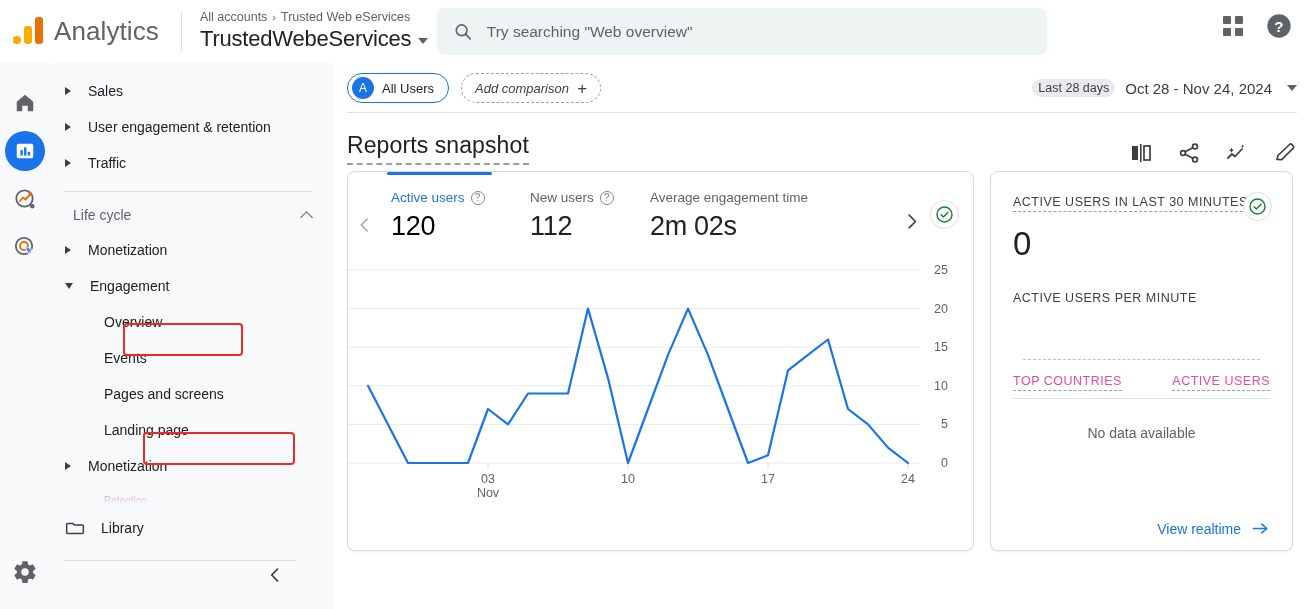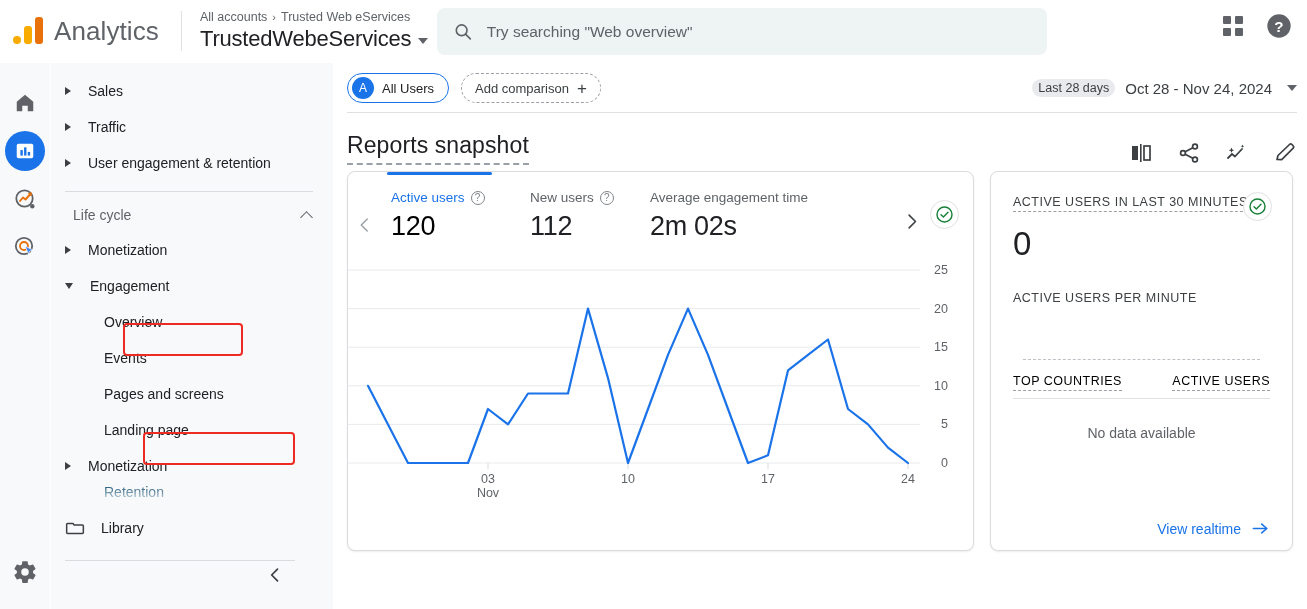--- a/index.html
+++ b/index.html
@@ -88,22 +88,22 @@
     height: 34px; padding: 0 22px 0 22px; font-size: 14px; color: #5f6368; cursor: pointer;
   }
   .chev-up {
     width: 9px; height: 9px; border-left: 1.6px solid #5f6368; border-top: 1.6px solid #5f6368;
     transform: rotate(45deg); margin-bottom: -4px;
   }
   .hl-box { outline: 2px solid #ee2b22; border-radius: 2px; }
   .hl-eng { position: absolute; left: 74px; top: 262px; width: 116px; height: 29px; pointer-events: none; }
   .hl-pages { position: absolute; left: 94px; top: 371px; width: 148px; height: 29px; pointer-events: none; }
   .retention-fade {
-    padding-left: 53px; font-size: 14px; color: #0c4a6e; height: 22px;
-    display: flex; align-items: flex-start; overflow: hidden;
+    padding-left: 53px; font-size: 10px; color: #a21caf; height: 22px;
+    display: flex; align-items: flex-end; overflow: hidden;
     -webkit-mask-image: linear-gradient(to bottom, rgba(0,0,0,1) 0%, rgba(0,0,0,0) 92%);
     mask-image: linear-gradient(to bottom, rgba(0,0,0,1) 0%, rgba(0,0,0,0) 92%);
   }
   .lib-item { display: flex; align-items: center; height: 36px; padding-left: 14px; font-size: 14px; cursor: pointer; margin-top: 4px; }
   .lib-item svg { margin-right: 16px; }
   .side-div2 { height: 1px; background: #dadce0; margin: 14px 38px 0 14px; }
   .collapse-btn { position: absolute; right: 48px; bottom: 20px; cursor: pointer; }
 
   
   .main { position: absolute; left: 333px; top: 63px; width: 974px; height: 546px; background: #fff; }
@@ -113,21 +113,21 @@
     border: 1px solid #1a73e8; border-radius: 16px; background: #fff; cursor: pointer;
   }
   .chip-avatar {
     width: 22px; height: 22px; border-radius: 50%; background: #1a73e8; color: #fff;
     font-size: 12px; display: flex; align-items: center; justify-content: center; font-weight: 500;
   }
   .chip-users span.lbl { font-size: 13px; color: #202124; }
   .chip-add {
     display: flex; align-items: center; gap: 8px; height: 30px; padding: 0 13px;
     border: 1px dashed #9aa0a6; border-radius: 16px; font-size: 13px; color: #3c4043;
-    margin-left: 12px; cursor: pointer;
+    margin-left: 12px; cursor: pointer; font-style: italic;
   }
   .plus-ic { font-size: 17px; line-height: 1; color: #3c4043; font-weight: 300; }
   .daterange { position: absolute; right: 10px; display: flex; align-items: center; gap: 10px; cursor: pointer; }
   .pill-28 { background: #e8eaed; border-radius: 9px; font-size: 12.5px; color: #3c4043; padding: 2px 6px; }
   .dr-text { font-size: 15px; color: #3c4043; }
   .bar-div { position: absolute; left: 14px; right: 10px; bottom: 0; height: 1px; background: #e0e0e0; }
 
   .title-row { display: flex; align-items: flex-end; height: 52px; padding-left: 14px; position: relative; }
   .page-title {
     font-size: 23px; color: #202124; letter-spacing: .1px;
@@ -174,21 +174,21 @@
   .rt-label {
     font-size: 12.5px; color: #3c4043; letter-spacing: .5px; font-weight: 500;
     border-bottom: 1.5px dashed #9aa0a6; display: inline-block; padding-bottom: 2px; cursor: pointer;
   }
   .rt-big { font-size: 33px; color: #202124; margin-top: 13px; letter-spacing: -.5px; }
   .rt-sub { font-size: 12.5px; color: #3c4043; letter-spacing: .5px; font-weight: 500; margin-top: 28px; }
   .rt-check { position: absolute; right: 20px; top: 20px; width: 29px; height: 29px; border-radius: 50%; border: 1px solid #e0e0e0; background: #fff; display: flex; align-items: center; justify-content: center; }
   .rt-dash-div { border-top: 1.5px dashed #bdc1c6; margin: 54px 10px 0 10px; }
   .rt-cols { display: flex; justify-content: space-between; margin-top: 14px; }
   .rt-col {
-    font-size: 12.5px; color: #000000; letter-spacing: .5px; font-weight: 500;
+    font-size: 12.5px; color: #ec4899; letter-spacing: .5px; font-weight: 500;
     border-bottom: 1.5px dashed #9aa0a6; padding-bottom: 2px; cursor: pointer;
   }
   .rt-solid-div { border-top: 1px solid #e0e0e0; margin-top: 7px; }
   .rt-nodata { text-align: center; font-size: 14px; color: #5f6368; margin-top: 26px; }
   .rt-view {
     position: absolute; right: 22px; bottom: 12px; display: flex; align-items: center; gap: 10px;
     color: #1a73e8; font-size: 14px; cursor: pointer; font-weight: 500;
   }
 </style>
 </head>
@@ -274,25 +274,25 @@
     </div>
   </div>
 
   <div class="sidebar">
     <div class="nav-item">
       <span class="arrow-r"></span>
       <span>Sales</span>
     </div>
     <div class="nav-item">
       <span class="arrow-r"></span>
-      <span>Traffic</span>
+      <span>User engagement &amp; retention</span>
     </div>
     <div class="nav-item">
       <span class="arrow-r"></span>
-      <span>User engagement &amp; retention</span>
+      <span>Traffic</span>
     </div>
 
     <div class="nav-divider"></div>
 
     <div class="nav-section">
       <span>Life cycle</span>
       <span class="chev-up"></span>
     </div>
 
     <div class="nav-item">

